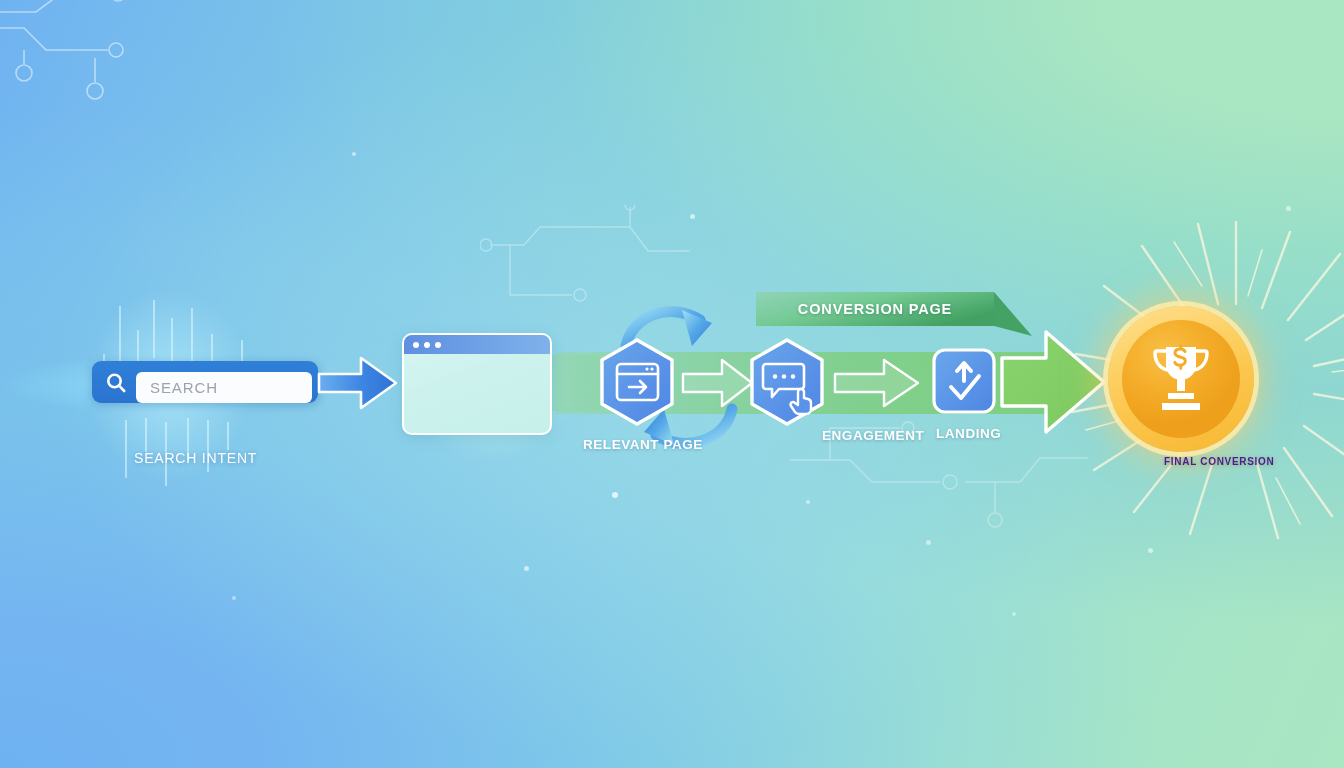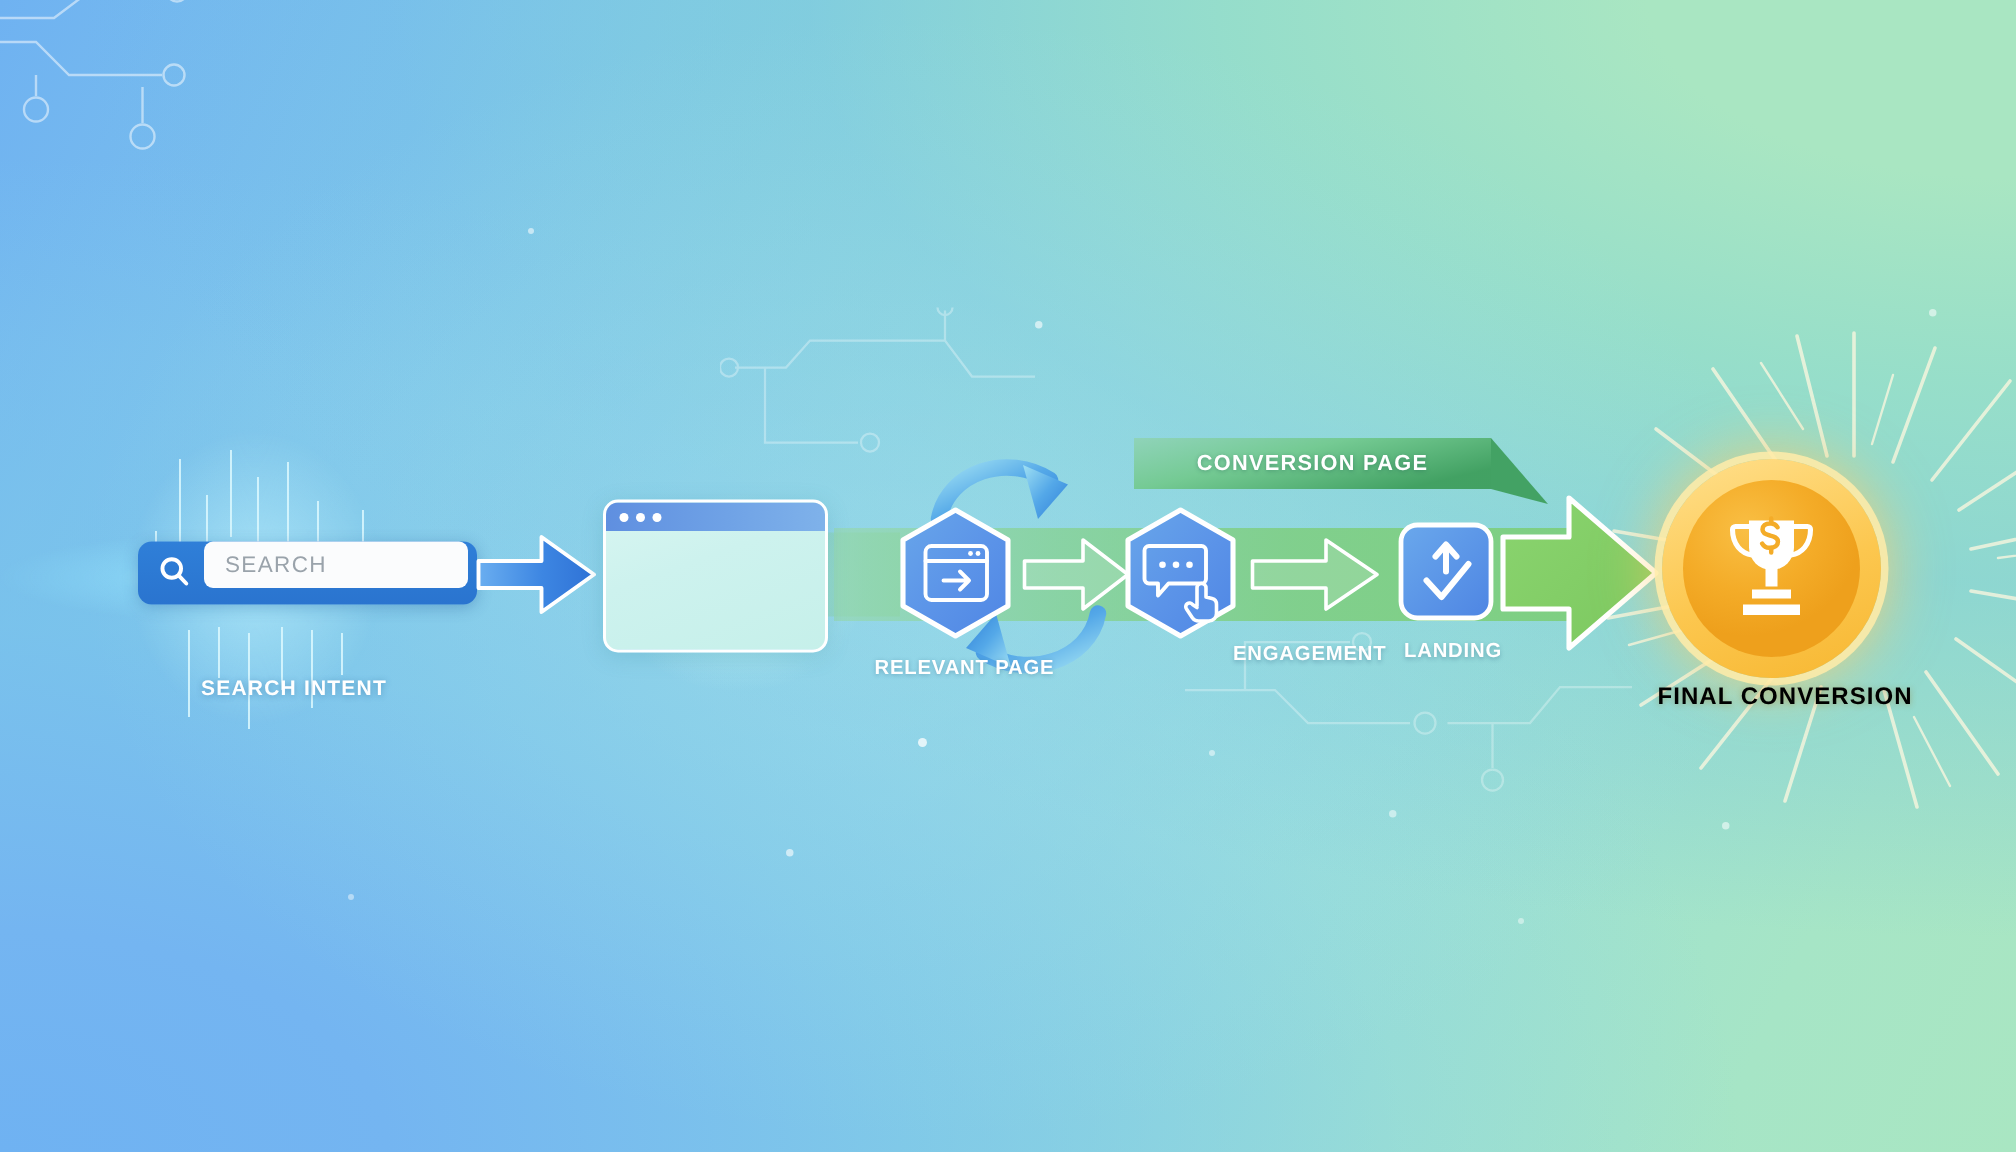--- a/index.html
+++ b/index.html
@@ -43,21 +43,21 @@
     filter:blur(6px);}
 
   
   .green-band{position:absolute;left:556px;top:352px;width:506px;height:62px;
     background:linear-gradient(90deg, rgba(150,216,180,0.72) 0%, rgba(135,210,150,0.80) 28%, rgba(126,206,128,0.86) 60%, rgba(124,206,120,0.9) 100%);}
   .green-band.left{left:540px;width:60px;height:56px;top:355px;opacity:.5;}
 
   
   .searchbar{position:absolute;left:92px;top:361px;width:226px;height:42px;
     border-radius:9px;background:linear-gradient(180deg,#2f7fd8 0%,#2a74cf 100%);
-    box-shadow:0 2px 10px rgba(20,70,140,.30);display:flex;align-items:flex-start;padding:0 6px 0 4px;box-sizing:border-box;}
+    box-shadow:0 2px 10px rgba(20,70,140,.30);display:flex;align-items:flex-end;padding:0 6px 0 4px;box-sizing:border-box;}
   .sb-icon{width:40px;height:40px;display:flex;align-items:center;justify-content:center;flex:0 0 auto;}
   .sb-input{flex:1;height:31px;background:#fbfcfd;border-radius:6px;display:flex;align-items:center;
     padding-left:14px;box-sizing:border-box;}
   .sb-input span{color:#9aa3ab;font-size:15px;letter-spacing:.9px;font-weight:400;}
 
   
   .blue-arrow{position:absolute;left:317px;top:352px;width:82px;height:62px;}
 
   
   .adcard{position:absolute;left:402px;top:333px;width:150px;height:102px;border-radius:10px;
@@ -92,23 +92,23 @@
 
   
   .bigarrow{position:absolute;left:1000px;top:326px;width:108px;height:112px;}
   .medal-outer{position:absolute;left:1108px;top:306px;width:146px;height:146px;border-radius:50%;
     background:linear-gradient(160deg,#ffe08d 0%,#fcc74f 55%,#f7b731 100%);
     box-shadow:0 0 0 5px rgba(255,236,170,.85), 0 0 34px 10px rgba(255,206,100,.55);}
   .medal-inner2{position:absolute;left:1122px;top:320px;width:118px;height:118px;border-radius:50%;
     background:radial-gradient(65% 60% at 36% 28%, #f9bf44 0%, #f4ac28 58%, #eea01c 100%);
     display:flex;align-items:center;justify-content:center;}
 
-  .label-search{position:absolute;left:134px;top:450px;color:#ffffff;font-size:14px;font-weight:bold;
+  .label-search{position:absolute;left:134px;top:450px;color:#ffffff;font-size:14px;font-weight:normal;
     letter-spacing:.8px;text-shadow:0 1px 4px rgba(40,100,150,.45);text-align:center;}
-  .label-final{position:absolute;left:1105px;top:456px;color:#000000;font-size:16px;font-weight:bold;
+  .label-final{position:absolute;left:1164px;top:456px;color:#4c1d95;font-size:10px;font-weight:bold;
     letter-spacing:.7px;text-shadow:0 1px 4px rgba(150,120,40,.45);}
 </style>
 </head>
 <body>
 
 <div id="stage">
 
   <div class="bg-base"></div>
   <div class="bg-soft"></div>
 

